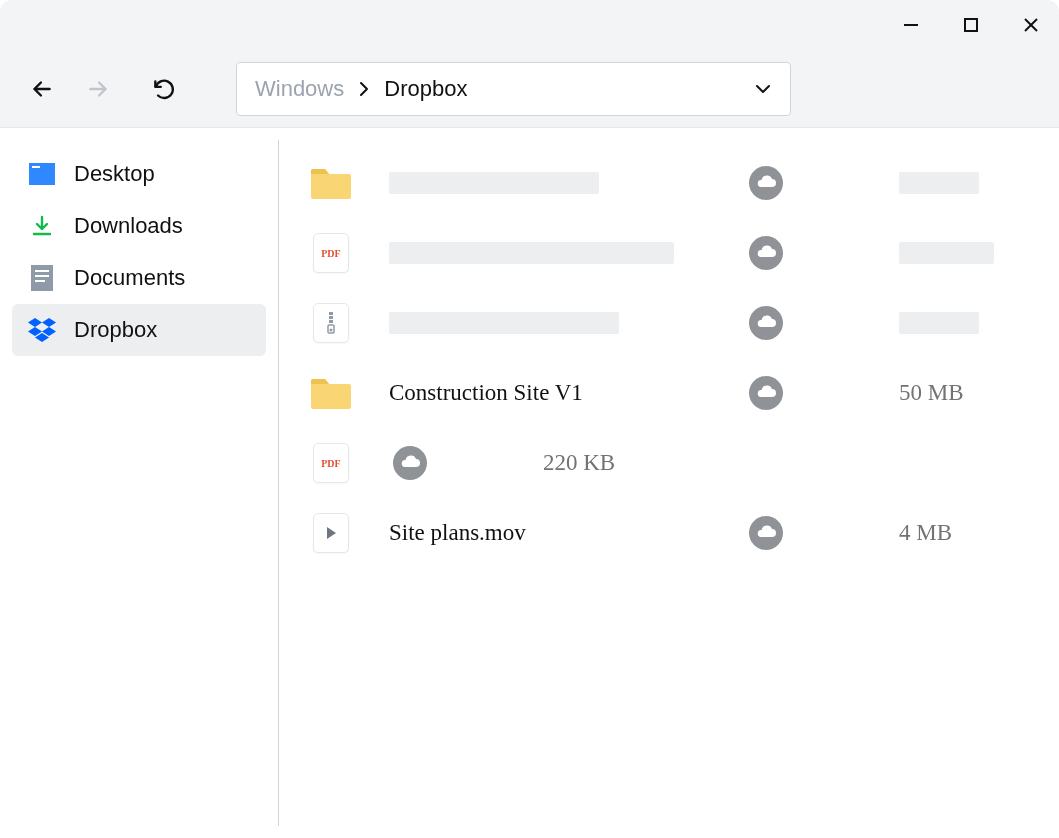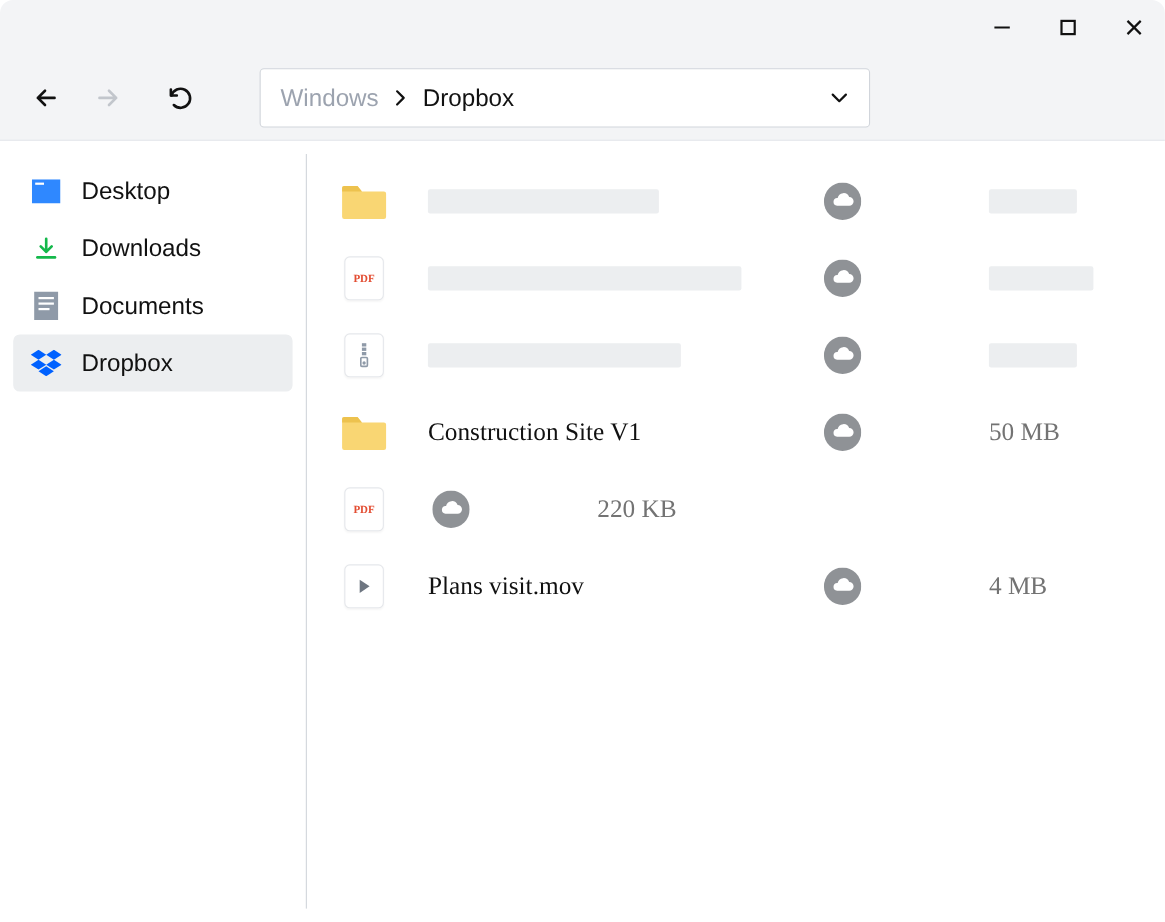--- a/index.html
+++ b/index.html
@@ -380,21 +380,21 @@
     </div>
 
     <div class="file-row">
       <div class="file-icon">
         <div class="video-icon">
           <svg width="14" height="14" viewBox="0 0 14 14">
             <path d="M3 1 L12 7 L3 13 Z" fill="#6e7681"></path>
           </svg>
         </div>
       </div>
-      <div class="file-name">Plans visit.mov</div>
+      <div class="file-name">Site plans.mov</div>
       <div class="status-col">
         <svg width="34" height="34" viewBox="0 0 34 34">
           <circle cx="17" cy="17" r="17" fill="#8f9296"></circle>
           <path d="M12 21 h11 a4 4 0 0 0 0-8 a5.5 5.5 0 0 0 -10.5 1 a3.5 3.5 0 0 0 -0.5 7 Z" fill="#fff"></path>
         </svg>
       </div>
       <div class="size-col">4 MB</div>
     </div>
 
   </div>

